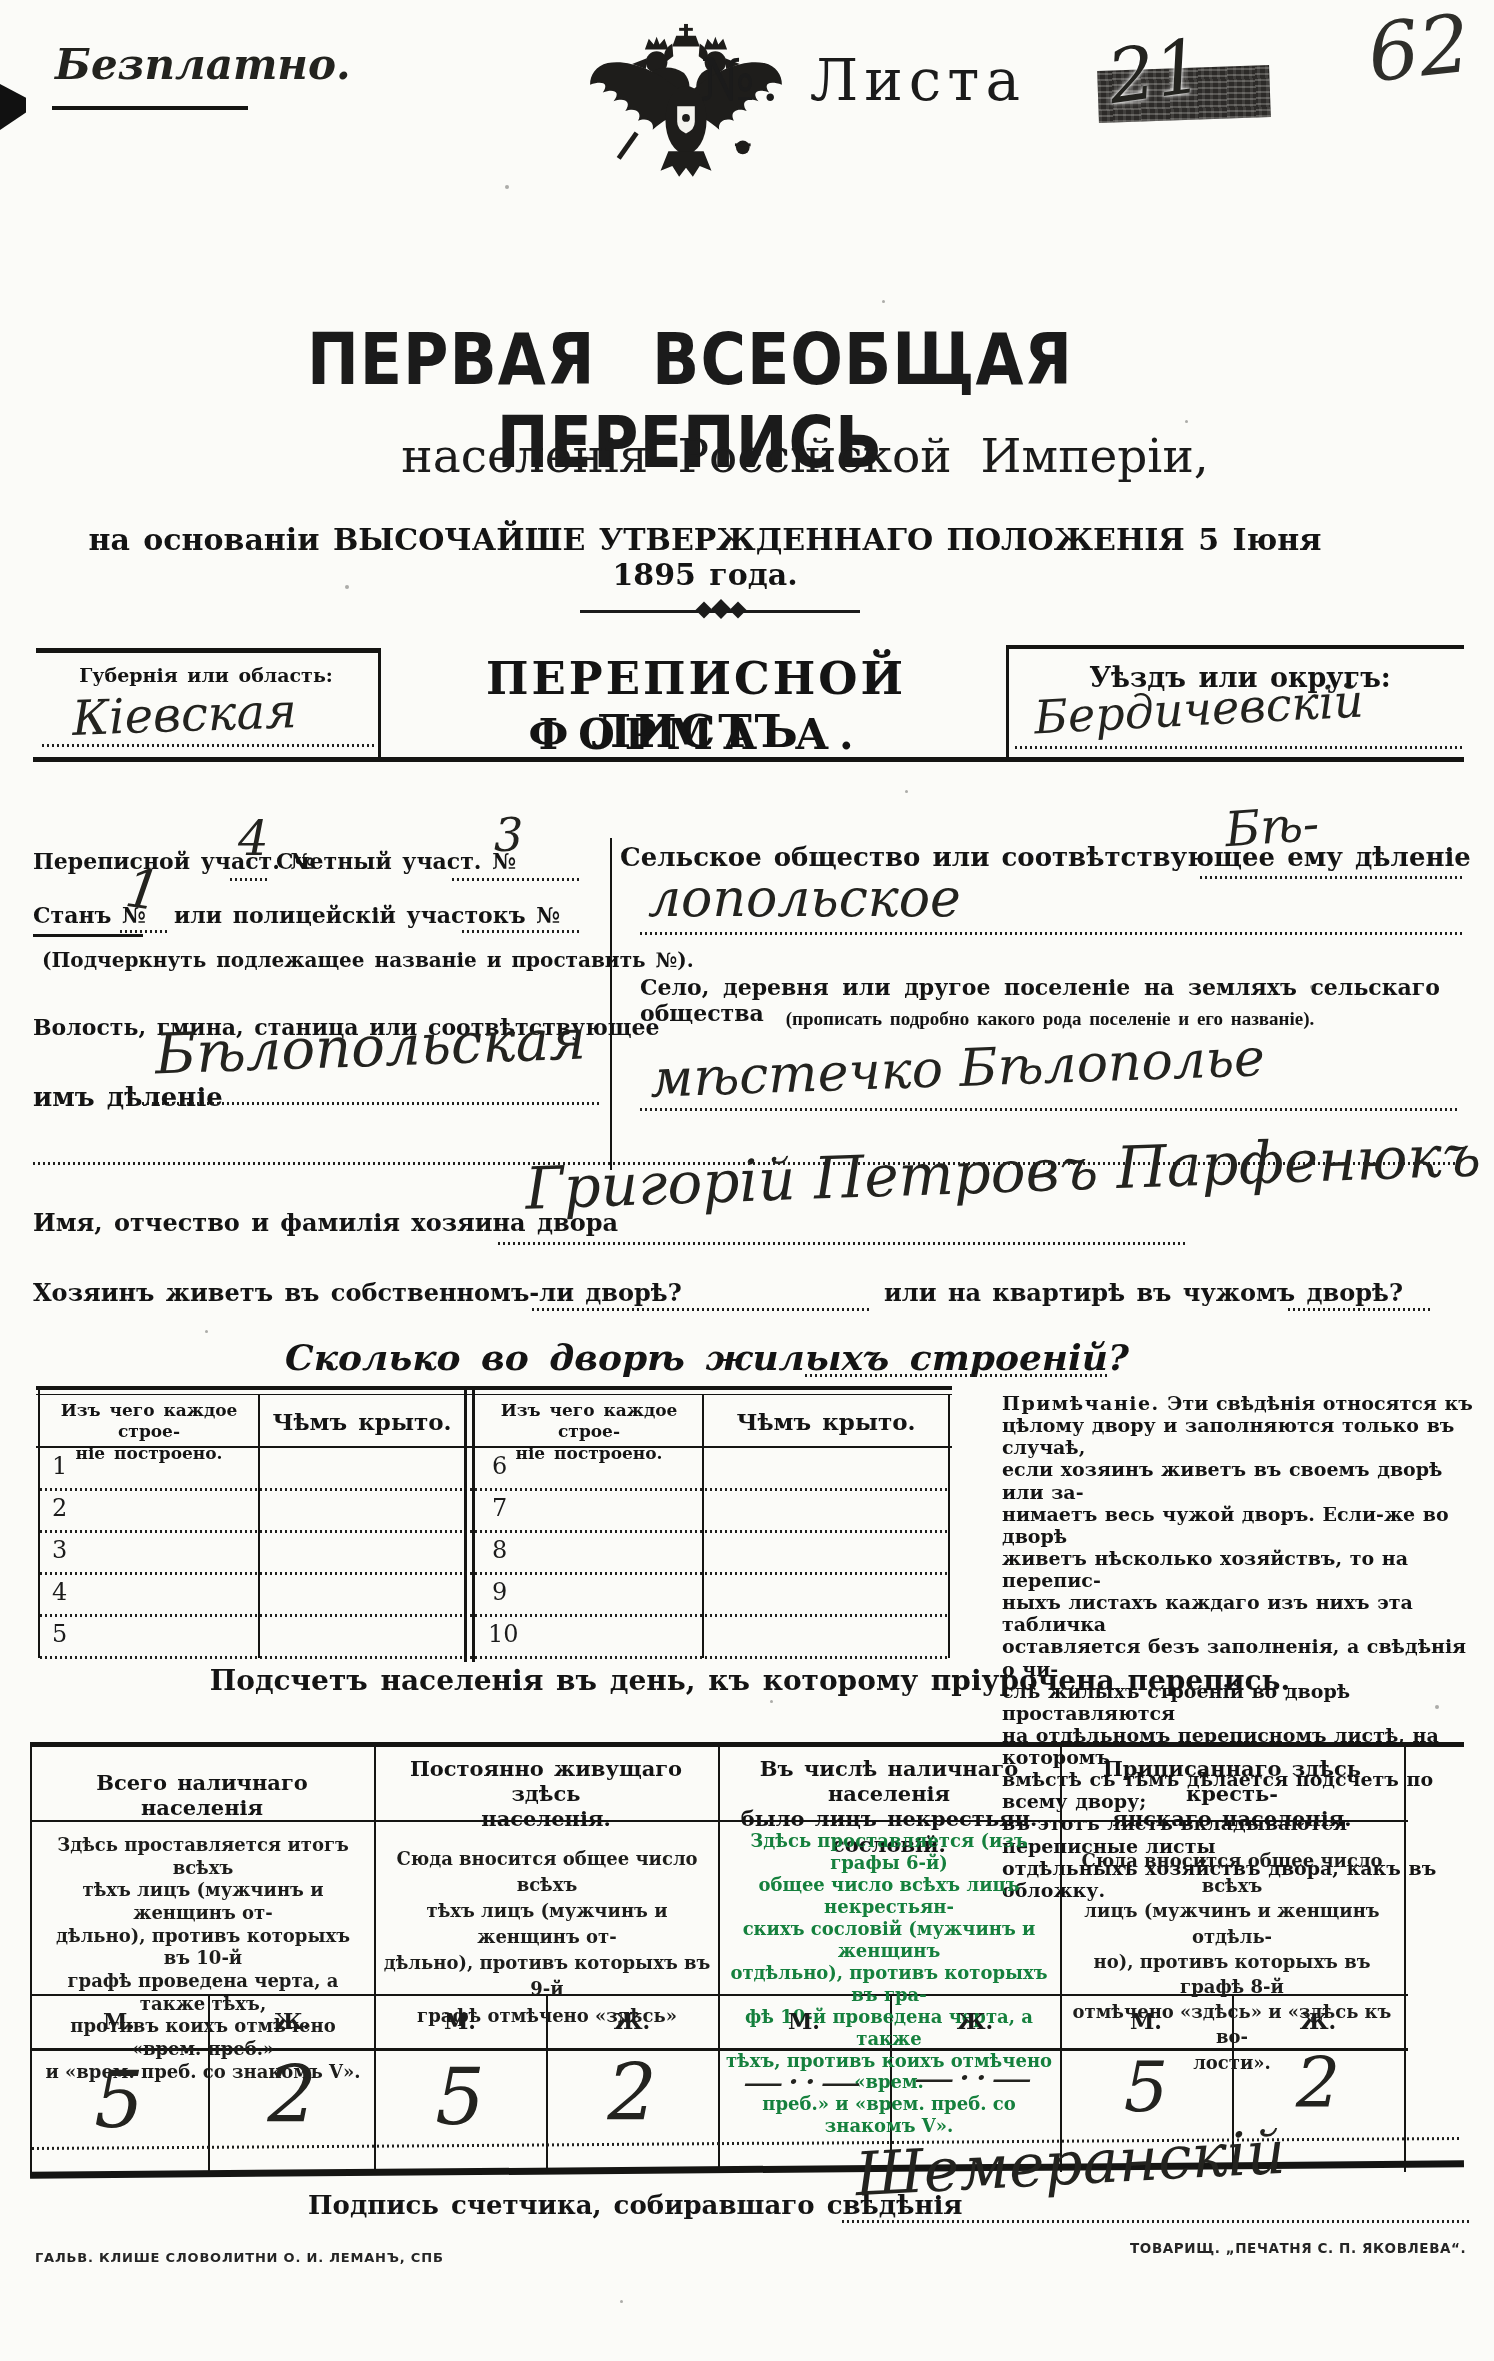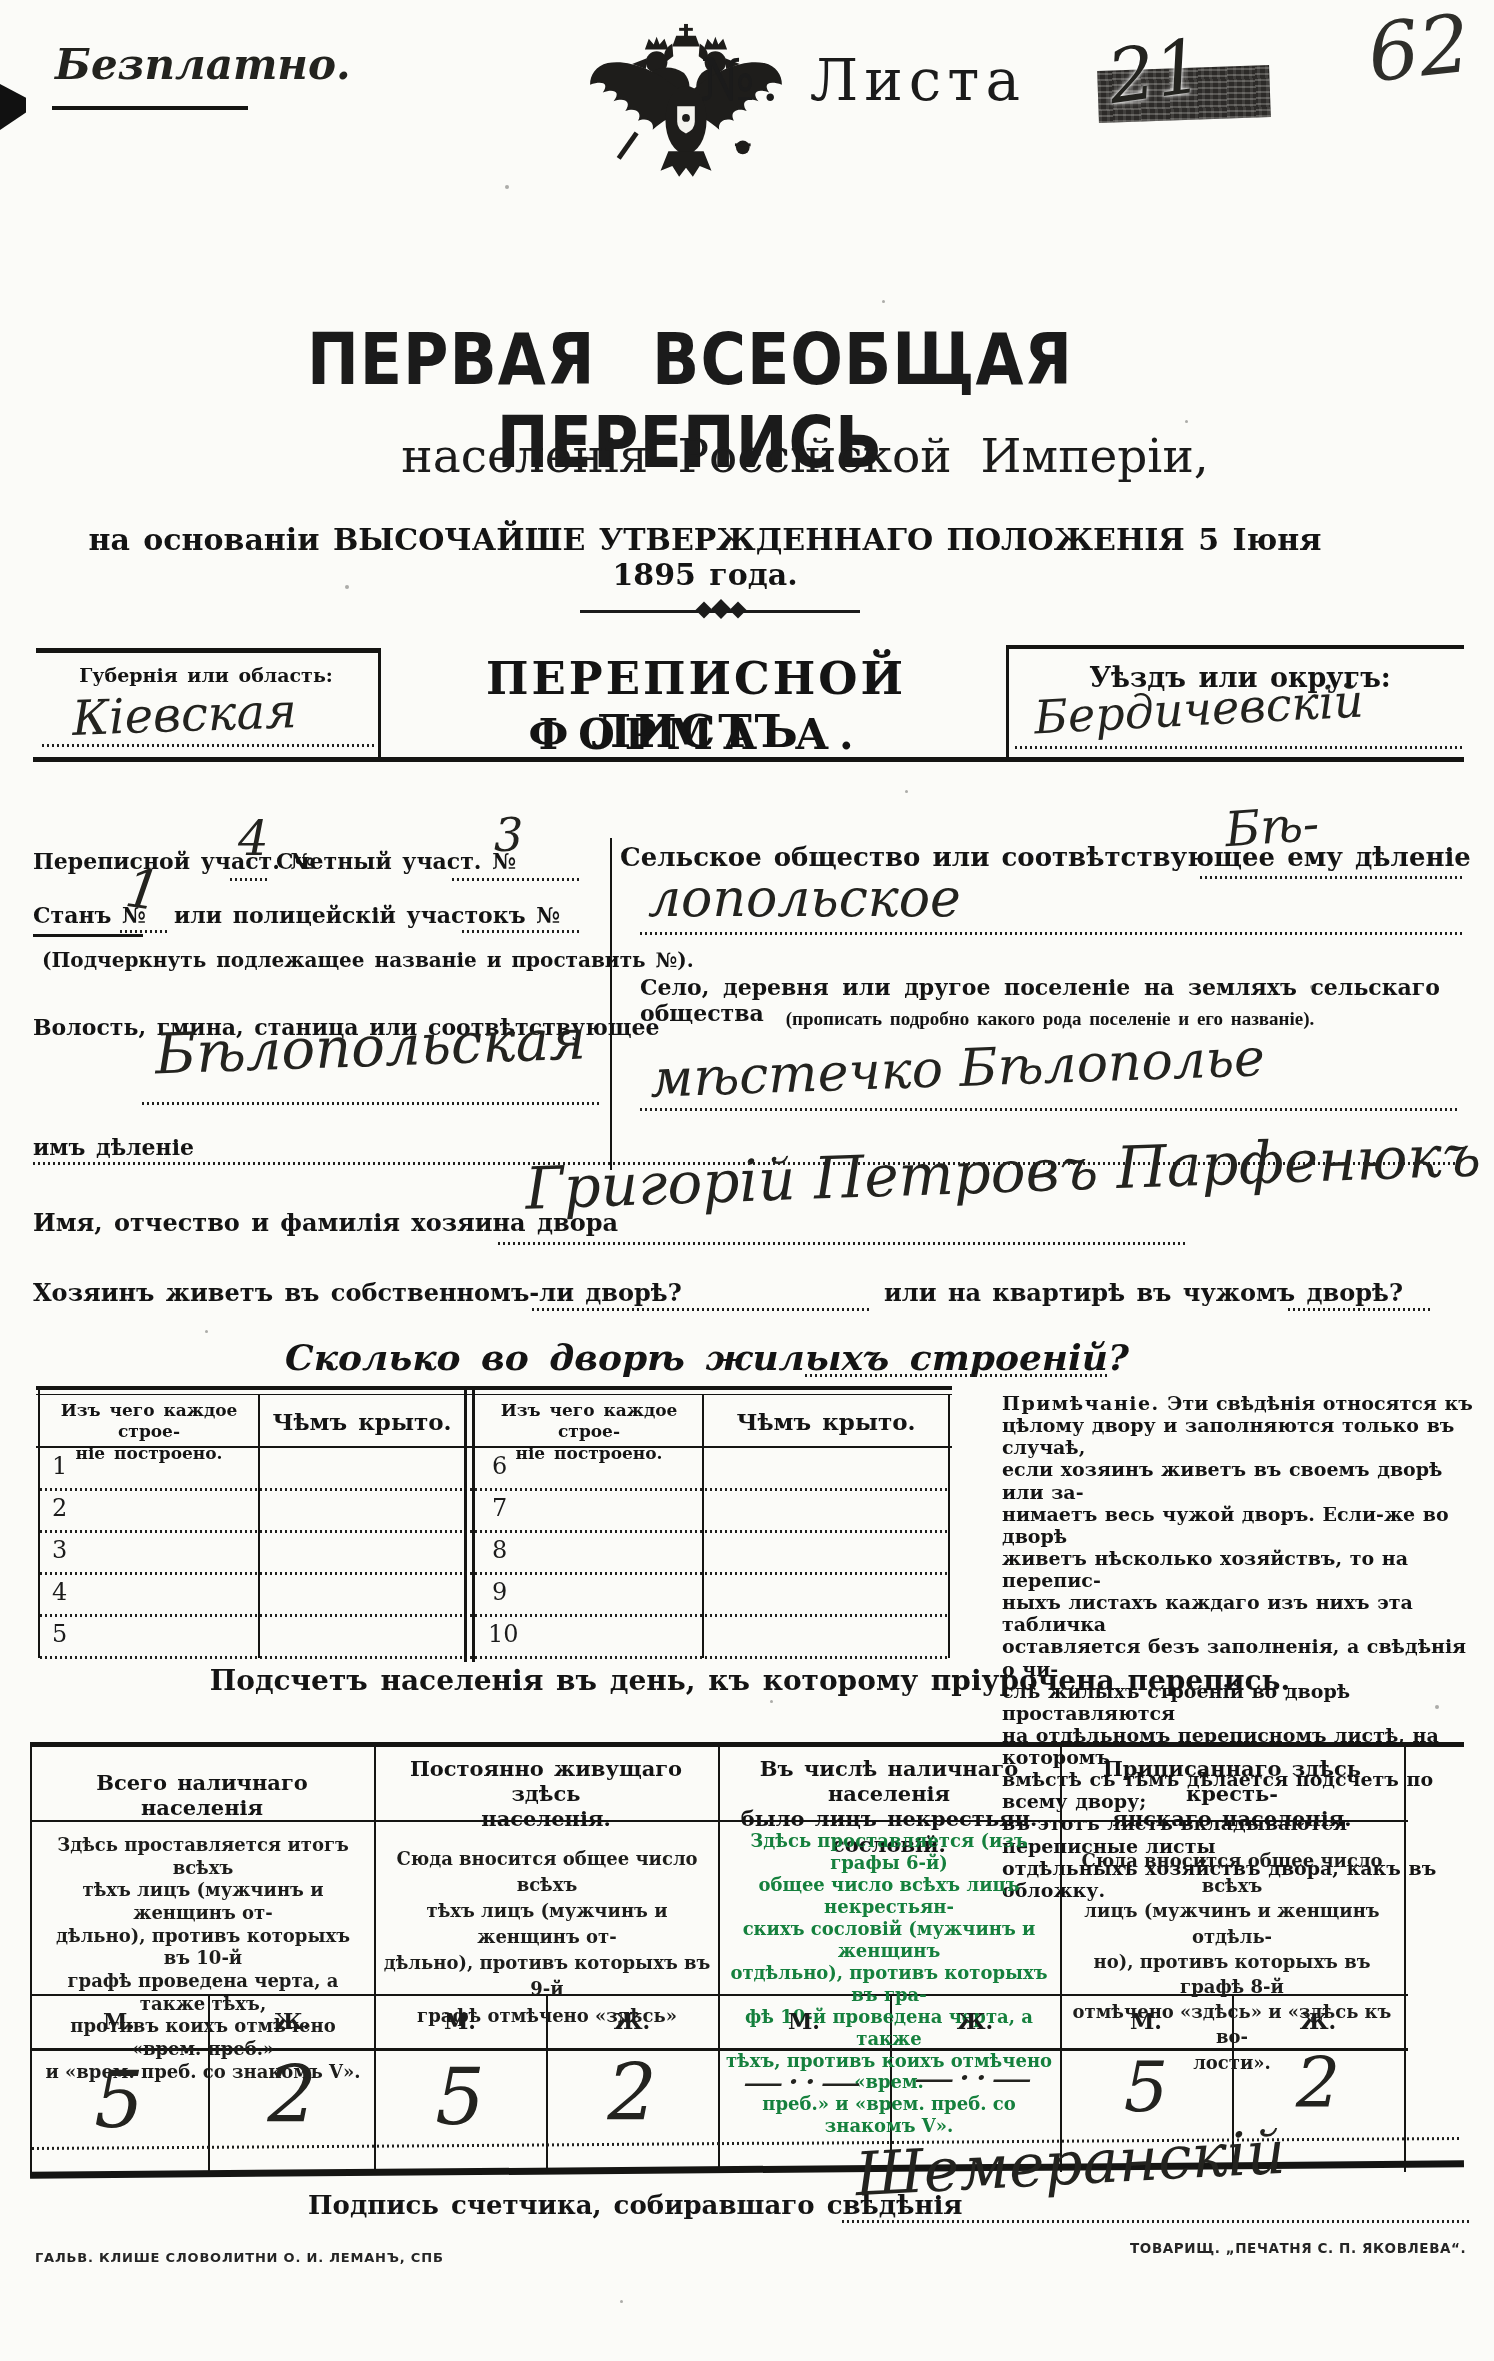--- a/index.html
+++ b/index.html
@@ -110,21 +110,21 @@
   <div class="ab lbl" style="left:33px;top:902px;font-size:22px;">Станъ №</div>
   <div class="ab hl" style="left:33px;top:934px;width:110px;height:3px;"></div>
   <div class="ab ld" style="left:120px;top:930px;width:48px;"></div>
   <div class="ab hand" style="left:126px;top:858px;font-size:54px;transform:rotate(8deg);">1</div>
   <div class="ab lbl" style="left:174px;top:902px;font-size:22px;">или полицейскій участокъ №</div>
   <div class="ab ld" style="left:462px;top:930px;width:118px;"></div>
 
   <div class="ab lbl" style="left:42px;top:948px;font-size:20px;">(Подчеркнуть подлежащее названіе и проставить №).</div>
 
   <div class="ab lbl" style="left:33px;top:1014px;font-size:22px;">Волость, гмина, станица или соотвѣтствующее</div>
-  <div class="ab lbl" style="left:33px;top:1134px;font-size:22px;">имъ дѣленіе</div>
+  <div class="ab lbl" style="left:33px;top:1082px;font-size:26px;">имъ дѣленіе</div>
   <div class="ab hand" style="left:155px;top:1014px;font-size:56px;transform:rotate(-2deg);">Бѣлопольская</div>
   <div class="ab ld" style="left:142px;top:1102px;width:460px;"></div>
 
   <div class="ab vl" style="left:610px;top:838px;width:2px;height:332px;"></div>
 
   <div class="ab lbl" style="left:620px;top:842px;font-size:26px;">Сельское общество или соотвѣтствующее ему дѣленіе</div>
   <div class="ab hand" style="left:1225px;top:798px;font-size:48px;transform:rotate(-4deg);">Бѣ-</div>
   <div class="ab ld" style="left:1200px;top:876px;width:262px;"></div>
   <div class="ab hand" style="left:648px;top:868px;font-size:52px;">лопольское</div>
   <div class="ab ld" style="left:640px;top:932px;width:822px;"></div>

